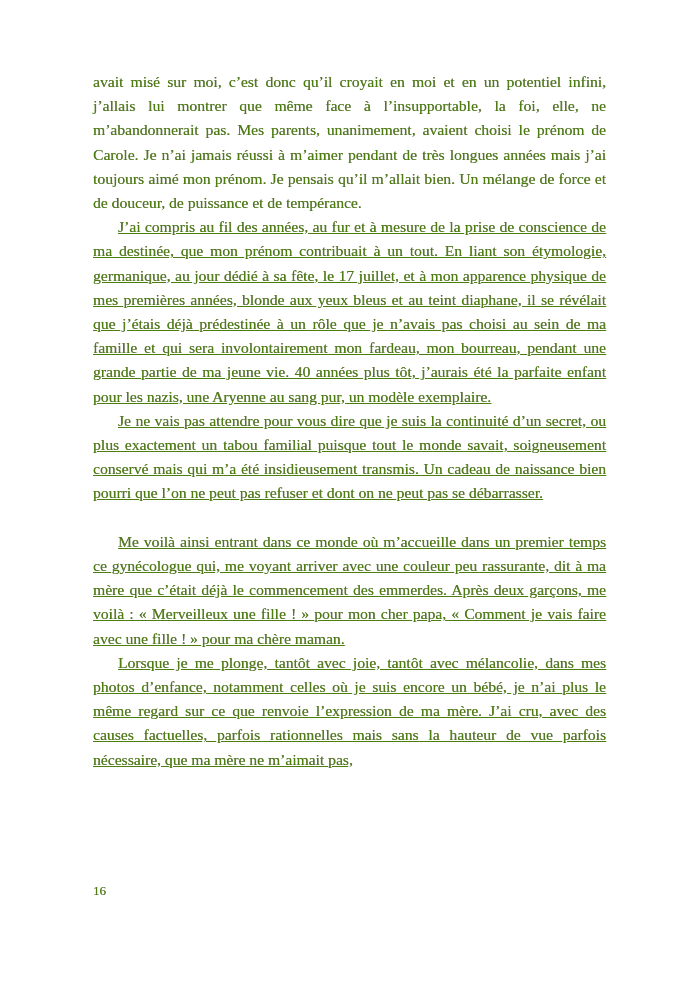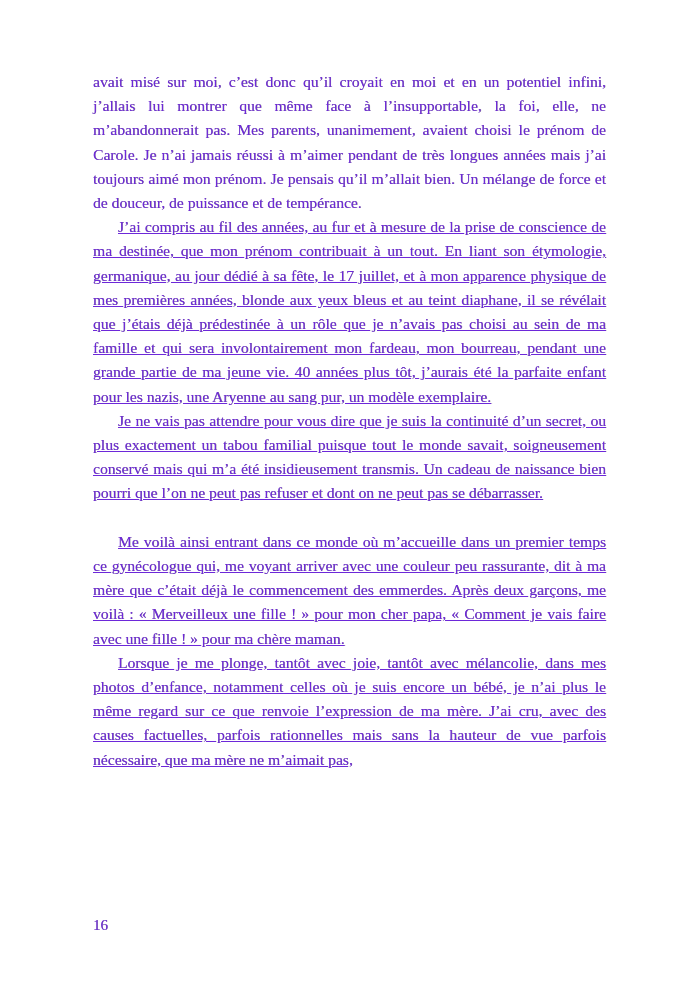--- a/index.html
+++ b/index.html
@@ -10,21 +10,21 @@
   body {
     width: 700px;
     height: 992px;
     position: relative;
     overflow: hidden;
   }
   .book-page {
     position: absolute;
     inset: 0;
     background: #ffffff;
-    color: #6d28d9;
+    color: #4d7c0f;
     font-family: "Liberation Serif", "DejaVu Serif", serif;
     padding-left: 14px;
   }
   .text-block {
     position: absolute;
     left: 93px;
     top: 70px;
     width: 513px;
     font-size: 15.6px;
     line-height: 24.2px;
@@ -39,22 +39,22 @@
   .text-block p.indent {
     text-indent: 25px;
     text-decoration: underline;
   }
   .text-block p.gap-before {
     margin-top: 24.2px;
   }
   .page-number {
     position: absolute;
     left: 93px;
-    top: 913px;
-    font-size: 15px;
+    top: 879px;
+    font-size: 13px;
     line-height: 24.2px;
     text-shadow: 0.3px 0 0 rgba(0,0,0,0.45);
   }
 </style>
 </head>
 <body>
 
 <div class="book-page">
 
   <div class="text-block">

